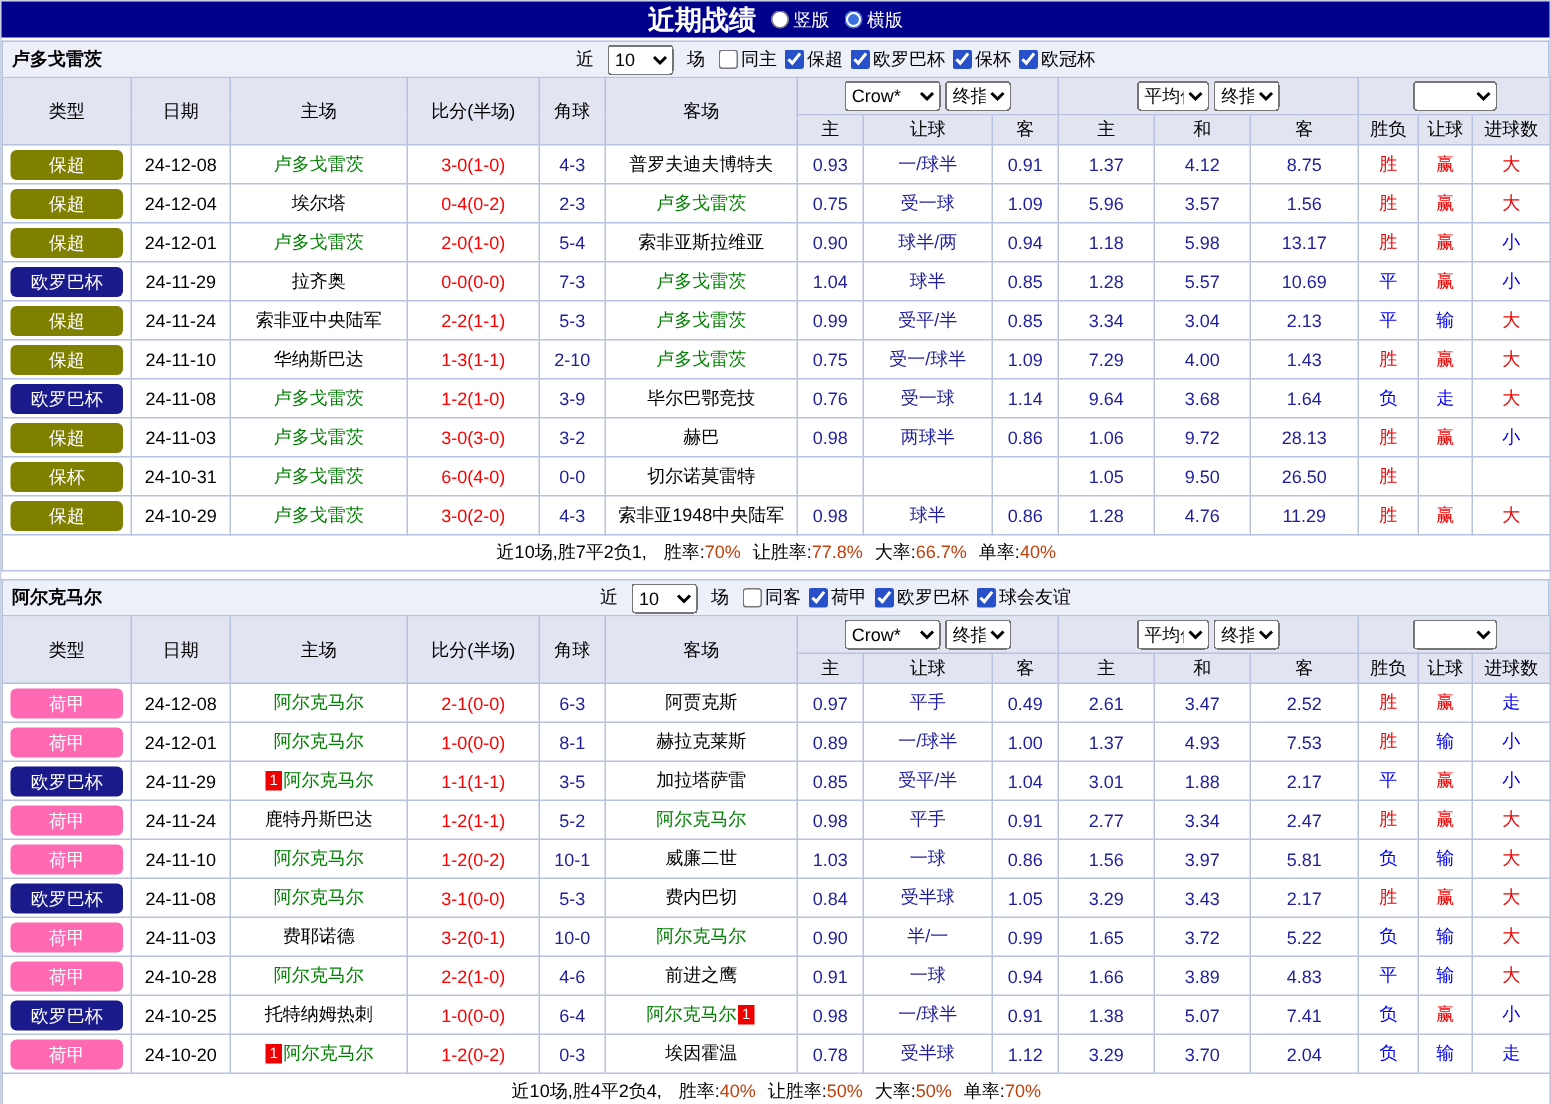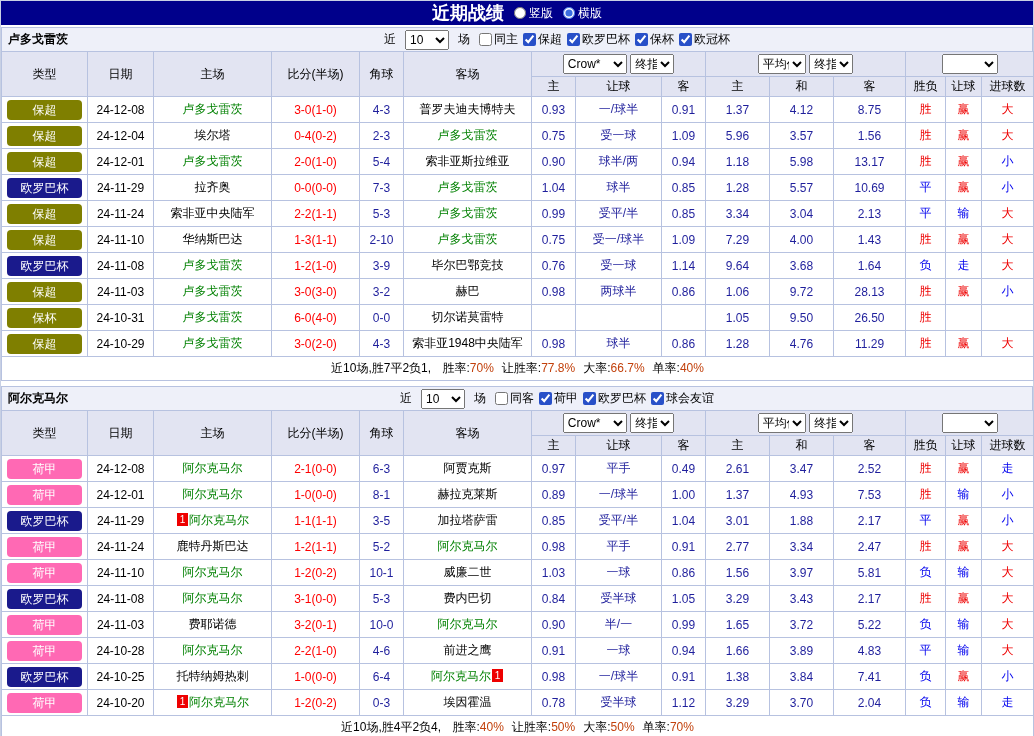--- a/index.html
+++ b/index.html
@@ -661,21 +661,21 @@
             </td>
             <td>24-10-25</td>
             <td><span>托特纳姆热刺</span></td>
             <td class="score">1-0(0-0)</td>
             <td class="corner">6-4</td>
             <td><span class="team-green">阿尔克马尔</span><span class="rc">1</span></td>
             <td class="odds">0.98</td>
             <td class="odds">一/球半</td>
             <td class="odds">0.91</td>
             <td class="odds">1.38</td>
-            <td class="odds">3.84</td>
+            <td class="odds">5.07</td>
             <td class="odds">7.41</td>
             <td class="res-blue">负</td>
             <td class="res-red">赢</td>
             <td class="res-blue">小</td>
           </tr>
           <tr>
             <td>
               <span class="badge" style="background: rgb(255, 105, 180);">荷甲</span>
             </td>
             <td>24-10-20</td>

